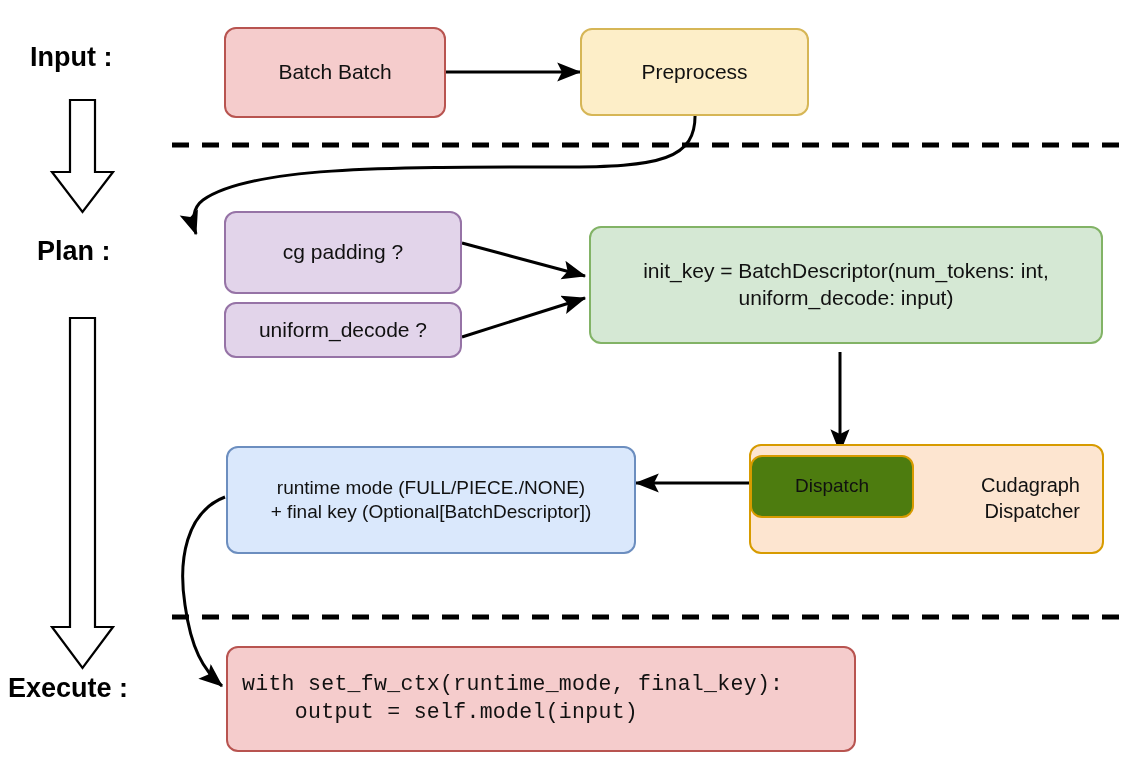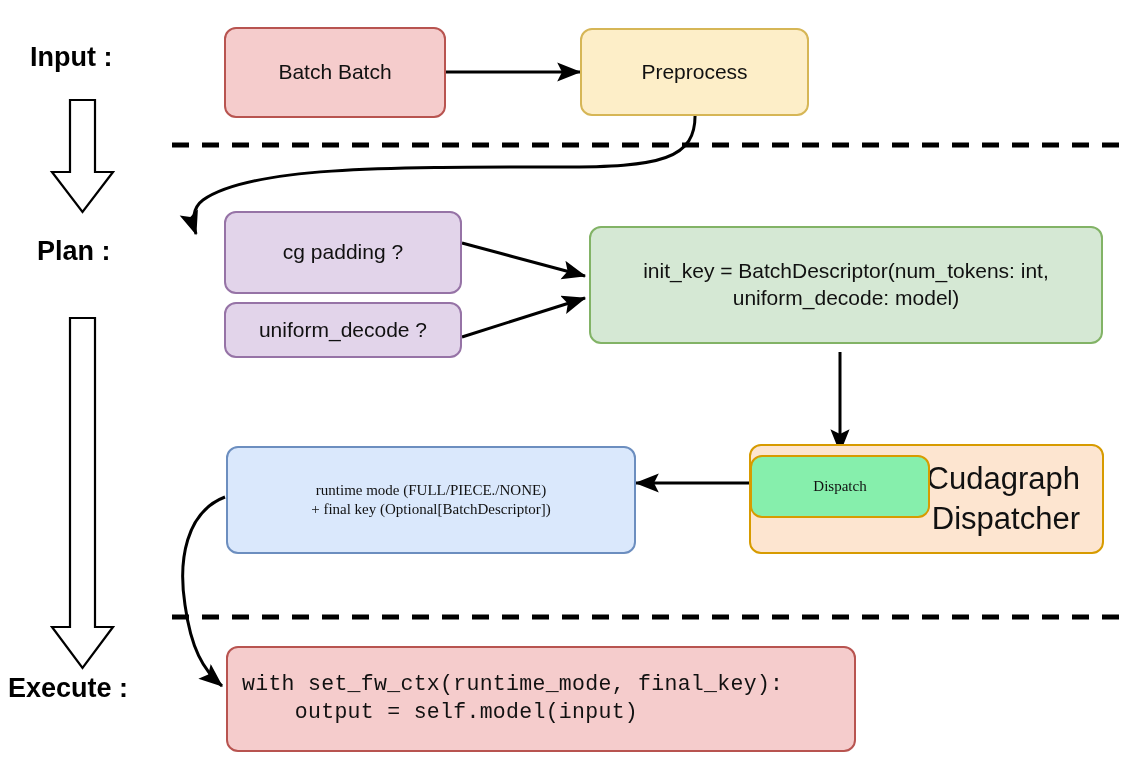--- a/index.html
+++ b/index.html
@@ -50,22 +50,21 @@
   .node.code {
     font-family: "Liberation Mono", monospace;
     font-size: 21.5px;
     justify-content: flex-start;
     text-align: left;
     white-space: pre;
     letter-spacing: 0.3px;
     padding-left: 14px;
   }
   .node.small {
-    font-size: 15px;
-    font-family: Liberation Serif, serif;
+    font-size: 19px;
   }
 </style>
 </head>
 <body>
 
 <div id="canvas">
 
   <svg class="svg-layer" viewBox="0 0 1142 770">
     <defs>
       <marker id="arrowhead" markerWidth="9" markerHeight="9" refX="7.6" refY="3.2" orient="auto" markerUnits="strokeWidth">
@@ -109,30 +108,30 @@
   <div class="node" style="left:224px; top:211px; width:238px; height:83px; background:#e2d4ea; border-color:#9673a6;">
     <span>cg padding ?</span>
   </div>
 
   <div class="node" style="left:224px; top:302px; width:238px; height:56px; background:#e2d4ea; border-color:#9673a6;">
     <span>uniform_decode ?</span>
   </div>
 
   <div class="node" style="left:589px; top:226px; width:514px; height:118px; background:#d5e8d4; border-color:#82b366; flex-direction:column;">
     <span>init_key = BatchDescriptor(num_tokens: int,</span>
-    <span>uniform_decode: model)</span>
+    <span>uniform_decode: input)</span>
   </div>
 
   <div class="node" style="left:749px; top:444px; width:355px; height:110px; background:#fde5d0; border-color:#d79b00;
-              flex-direction:column; justify-content:center; align-items:flex-end; padding-right:22px; font-size:31px;">
+              flex-direction:column; justify-content:center; align-items:flex-end; padding-right:22px; font-size:20px;">
     <span>Cudagraph</span>
     <span>Dispatcher</span>
   </div>
 
-  <div class="node small" style="left:750px; top:455px; width:180px; height:63px; background:#86efac; border-color:#d79b00;">
+  <div class="node small" style="left:750px; top:455px; width:164px; height:63px; background:#4d7c0f; border-color:#d79b00;">
     <span>Dispatch</span>
   </div>
 
   <div class="node small" style="left:226px; top:446px; width:410px; height:108px; background:#dae8fc; border-color:#6c8ebf;
               flex-direction:column;">
     <span>runtime mode (FULL/PIECE./NONE)</span>
     <span>+ final key (Optional[BatchDescriptor])</span>
   </div>
 
   <div class="node code" style="left:226px; top:646px; width:630px; height:106px; background:#f5cccc; border-color:#b85450;

